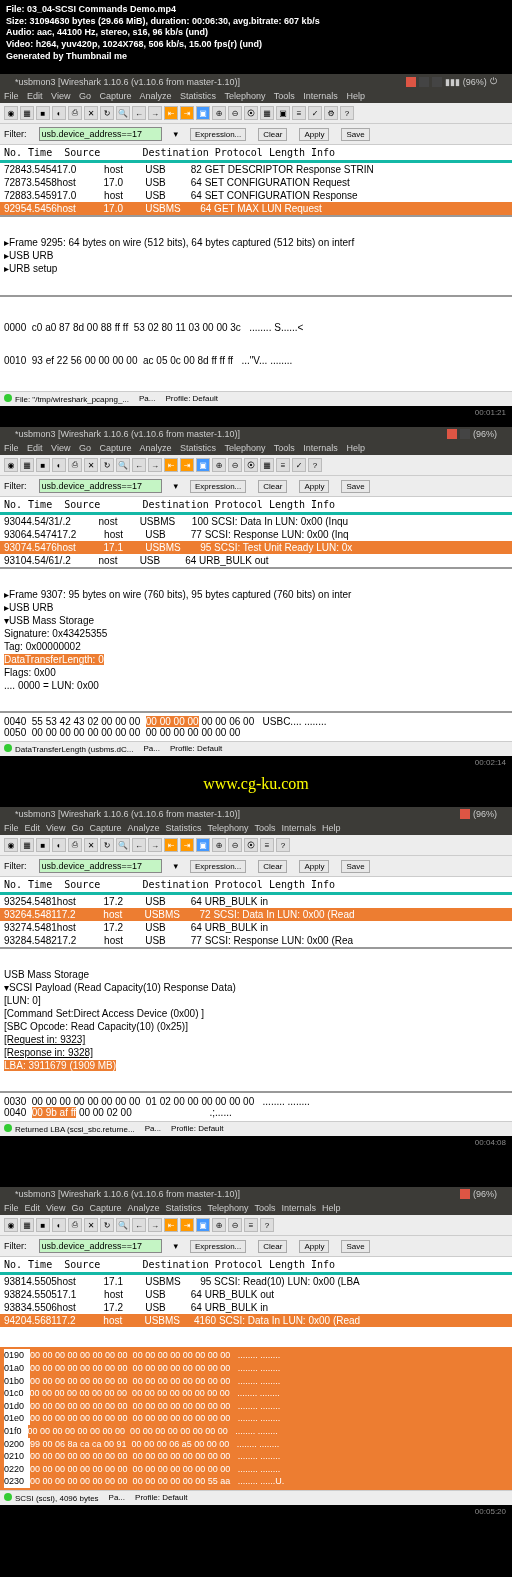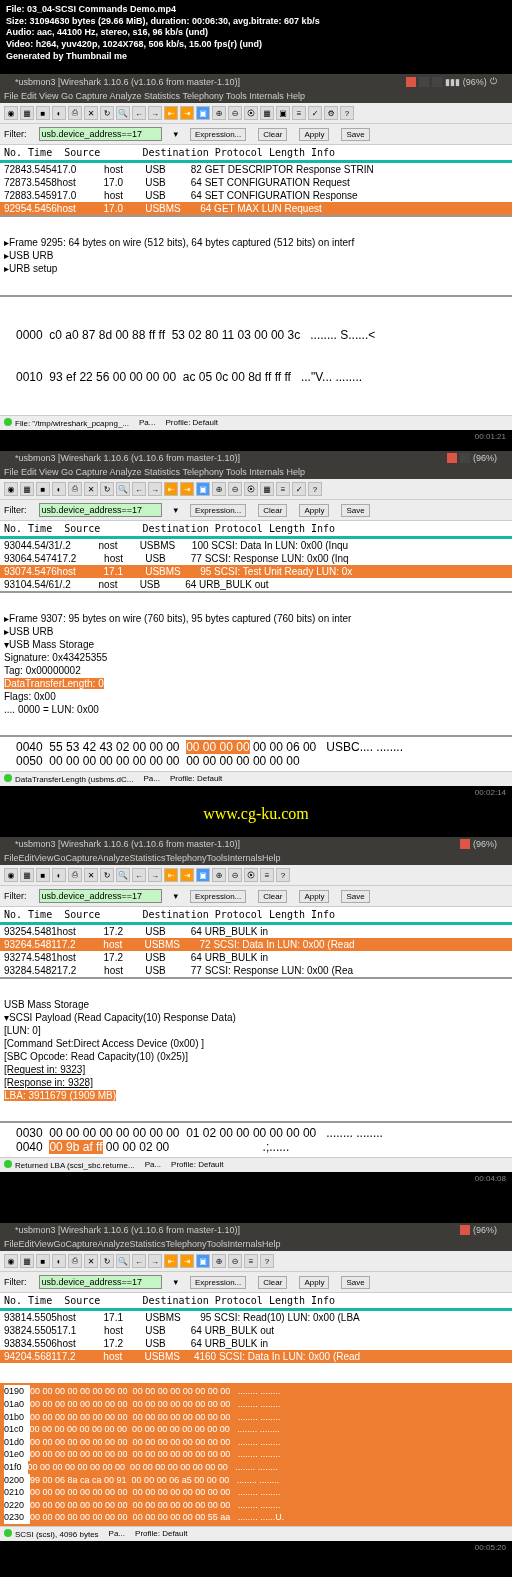--- a/index.html
+++ b/index.html
@@ -7,36 +7,36 @@
 .meta{padding:4px 6px;line-height:1.3;font-weight:bold}
 .panel{margin-top:8px;background:#e8e8e8;color:#000}
 .titlebar{background:#3c3b37;color:#ccc;display:flex;align-items:center;padding:2px 15px;font-size:9px}
 .titlebar .tbl{flex:1}
 .tray{display:flex;gap:3px;align-items:center}
 .tray span{font-size:9px}
 .ico{width:10px;height:10px;display:inline-block}
 .red{background:#d54}
 .dk{background:#444}
 .menubar{background:#3c3b37;color:#ccc;padding:2px 4px;font-size:9px}
-.menubar span{}
+.menubar span{margin-right:6px}
 .toolbar{background:#ededed;padding:3px 4px;display:flex;gap:2px;flex-wrap:wrap;border-bottom:1px solid #ccc}
 .tbtn{width:14px;height:14px;background:#ddd;border:1px solid #bbb;display:inline-flex;align-items:center;justify-content:center;font-size:8px}
 .tbtn.o{background:#f90;color:#fff}
 .tbtn.b{background:#49f;color:#fff}
 .filterbar{background:#ededed;padding:3px 4px;display:flex;align-items:center;gap:12px;font-size:9px;border-bottom:1px solid #ccc}
 .filterbar input{flex:0 0 110px;font-size:9px;padding:1px 2px;background:#c5f5c5;border:1px solid #888}
 .filterbar .fb{border:1px solid #aaa;padding:1px 4px;background:#e8e8e8;font-size:8px}
 .listhdr{background:#fff;padding:2px 4px;font-family:monospace;font-size:10px;border-bottom:3px solid #14b8a6;white-space:pre}
 .plist{background:#fff;font-family:monospace;font-size:10px}
 .prow{padding:1px 4px;white-space:pre;overflow:hidden}
 .prow.sel{background:#ed7d31;color:#fff}
 .detail{background:#fff;border-top:2px solid #999;padding:19px 4px;font-family:monospace;font-size:10px;min-height:80px}
 .detail .dl{padding:1px 0}
 .detail .hl{background:#ed7d31;color:#fff;display:inline}
-.hex{background:#fff;border-top:2px solid #999;padding:3px 16px;font-family:monospace;font-size:12px;white-space:pre}
+.hex{background:#fff;border-top:2px solid #999;padding:3px 4px;font-family:monospace;font-size:10px;white-space:pre}
 .hex .hsel{background:#ed7d31;color:#fff}
 .status{background:#ededed;border-top:1px solid #ccc;padding:2px 4px;font-size:8px;display:flex;gap:10px}
 .status .dt{width:8px;height:8px;border-radius:50%;background:#3c3;display:inline-block;margin-right:3px}
 .tstamp{text-align:right;color:#888;font-size:8px;padding:2px 6px}
 .wm{text-align:center;color:#ff0;font-size:16px;padding:6px 0;font-family:serif}
 .hexblk{background:#ed7d31;color:#fff;font-family:monospace;font-size:9px;padding:2px 4px;line-height:1.4;white-space:pre}
 .hexblk .off{color:#000;background:#fff;padding-right:6px}
 .hexrow{display:flex}
 .scrollspace{background:#fff;height:20px}
 </style>

